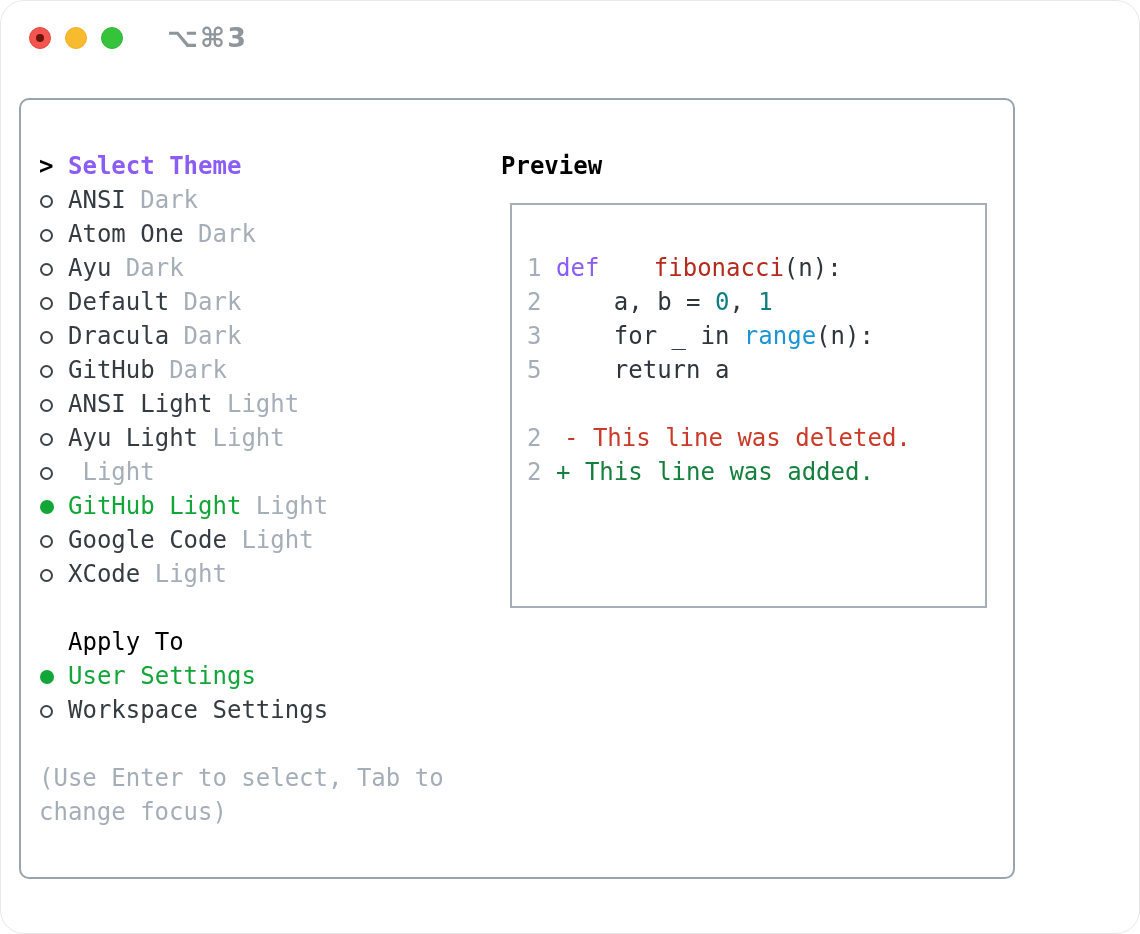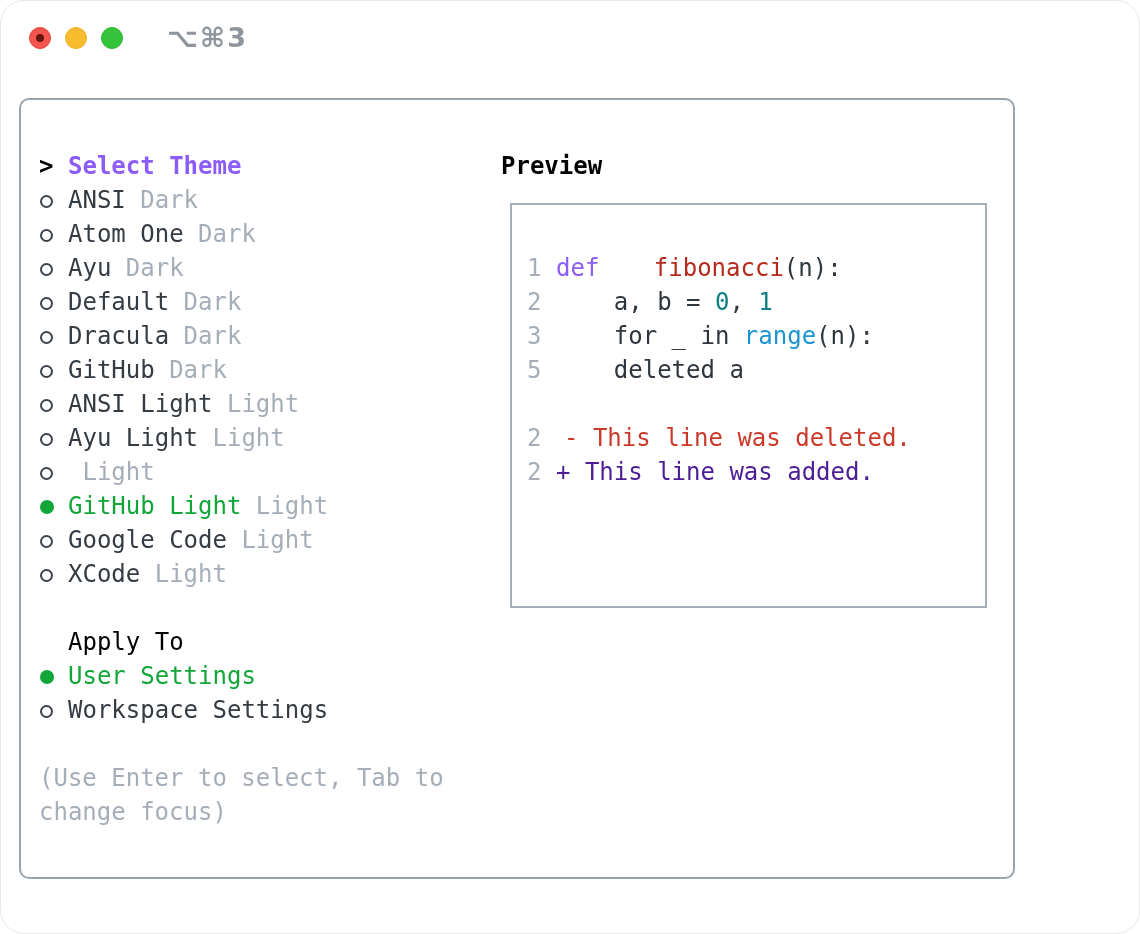--- a/index.html
+++ b/index.html
@@ -92,21 +92,21 @@
       <div class="spacer"></div>
       <div class="hint">(Use Enter to select, Tab to change focus)</div>
     </div>
 
     <div class="pheader">Preview</div>
     <div class="pbox">
       <div class="plines" id="preview-lines">
           <div class="pline"><span class="lnum">1</span><span style="color: #8b5cf6;">def </span><span style="color: rgb(181, 42, 29); margin-left: 40px;">fibonacci</span><span style="color: rgb(46, 53, 60);">(n):</span></div>
           <div class="pline"><span class="lnum">2</span><span style="color: rgb(46, 53, 60);">    a, b = </span><span style="color: rgb(15, 126, 130);">0</span><span style="color: rgb(46, 53, 60);">, </span><span style="color: rgb(15, 126, 130);">1</span></div>
           <div class="pline"><span class="lnum">3</span><span style="color: rgb(46, 53, 60);">    for _ in </span><span style="color: rgb(27, 149, 210);">range</span><span style="color: rgb(46, 53, 60);">(n):</span></div>
-          <div class="pline"><span class="lnum">5</span><span style="color: rgb(46, 53, 60);">    deleted a</span></div>
+          <div class="pline"><span class="lnum">5</span><span style="color: rgb(46, 53, 60);">    return a</span></div>
           <div class="pline"><span class="lnum"></span></div>
           <div class="pline"><span class="lnum">2</span><span style="color: rgb(203, 57, 41); margin-left: 8px;">- This line was deleted.</span></div>
-          <div class="pline"><span class="lnum">2</span><span style="color: #4c1d95;">+ This line was added.</span></div>
+          <div class="pline"><span class="lnum">2</span><span style="color: #15803d;">+ This line was added.</span></div>
         </div>
     </div>
 
   </div>
 </div>
 
 </body></html>

